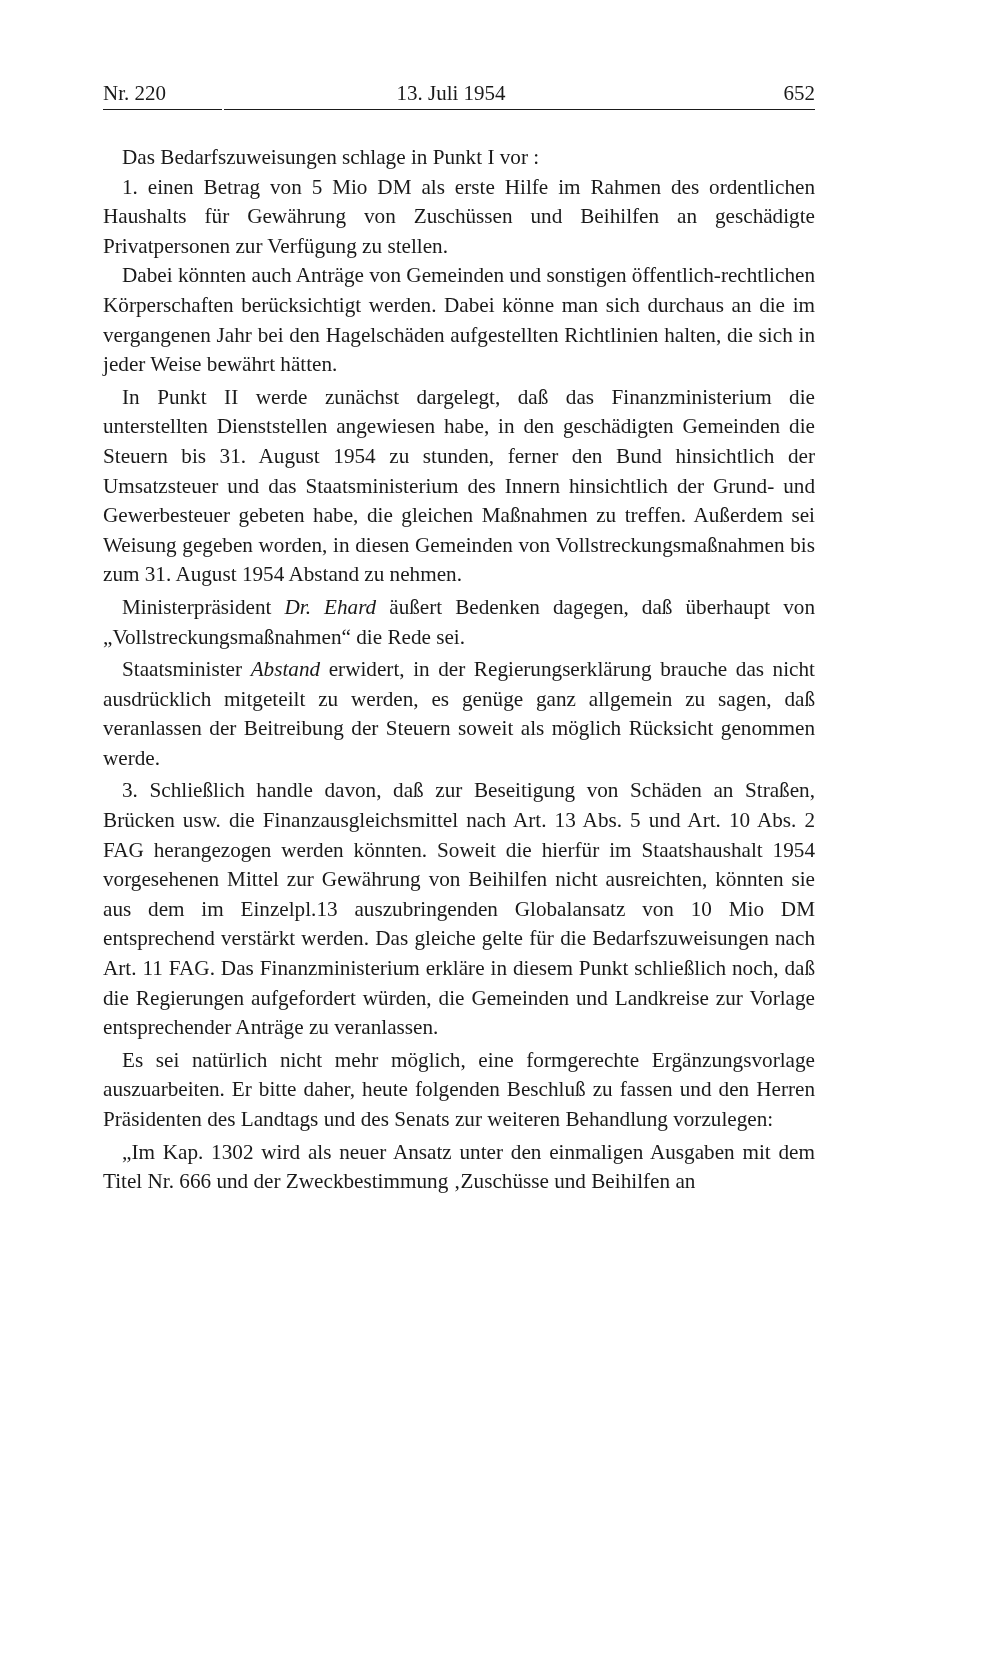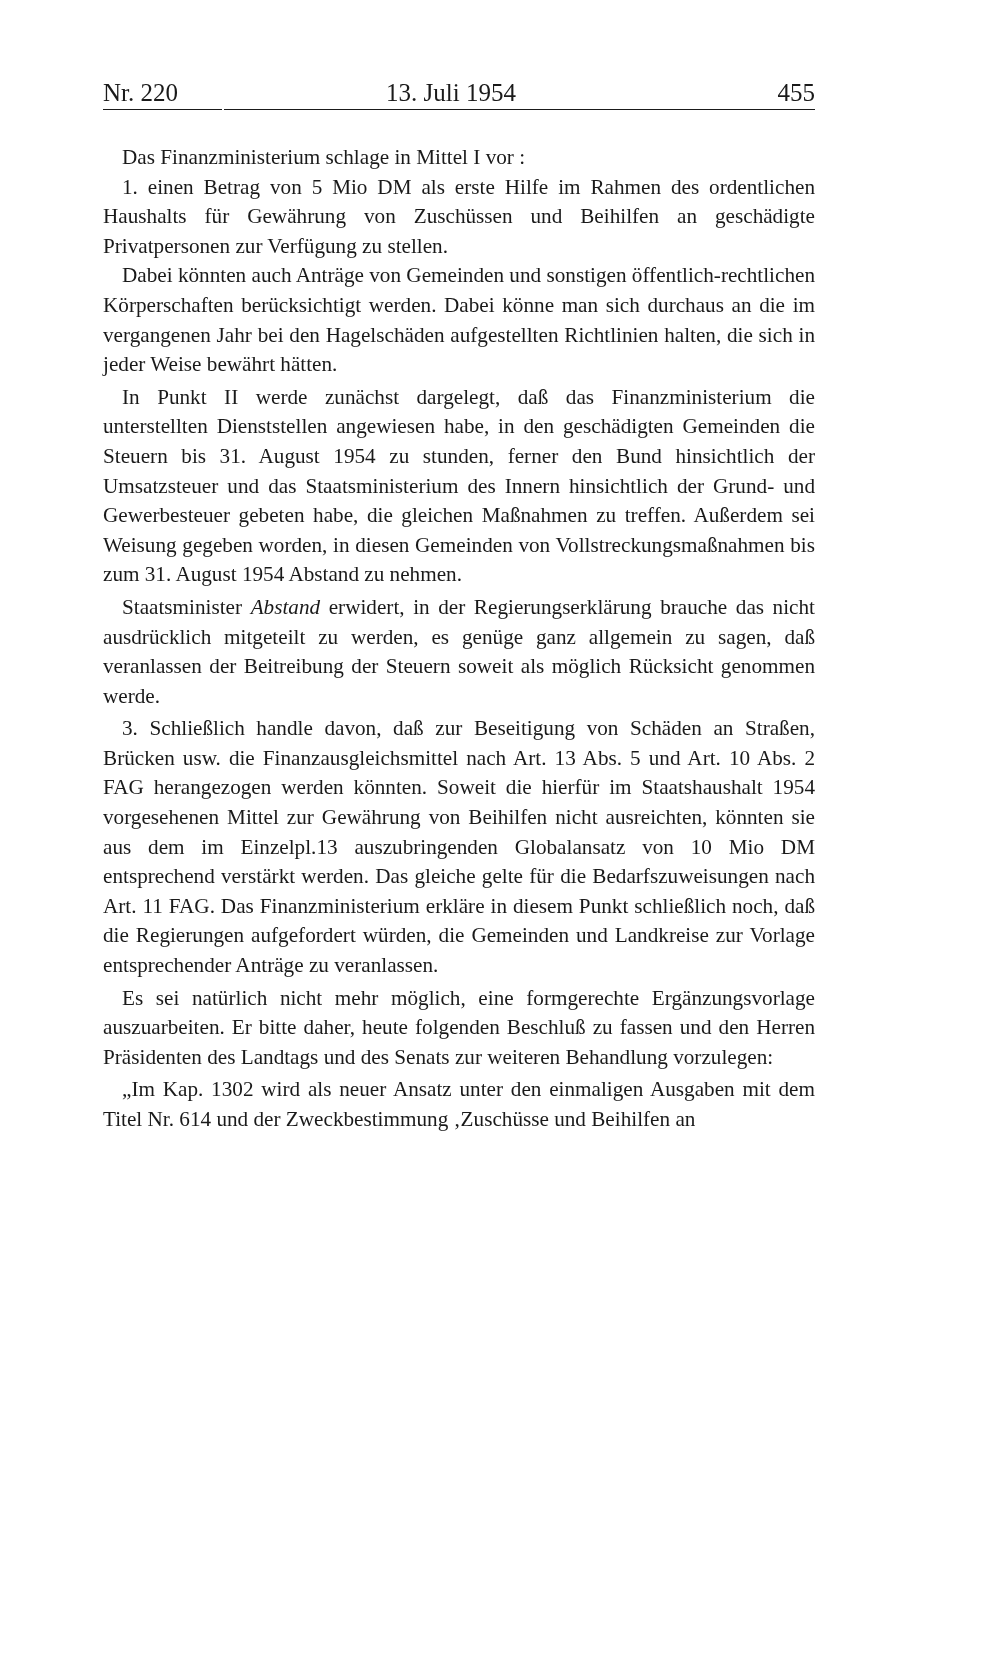--- a/index.html
+++ b/index.html
@@ -17,21 +17,21 @@
     }
     .page {
       position: absolute;
       left: 103px;
       top: 78px;
       width: 712px;
     }
     .running-head {
       position: relative;
       height: 30px;
-      font-size: 25px;
+      font-size: 21px;
       line-height: 30px;
       text-decoration: underline;
     }
     .rh-left { position: absolute; left: 0; top: 0; }
     .rh-center { position: absolute; left: 0; right: 16px; top: 0; text-align: center; }
     .rh-right { position: absolute; right: 0; top: 0; }
     .rule {
       position: relative;
       height: 1px;
       margin-top: 1px;
@@ -59,30 +59,31 @@
     }
     em { font-style: italic; }
   </style>
 </head>
 <body>
 
 <div class="page">
   <div class="running-head">
     <span class="rh-left">Nr. 220</span>
     <span class="rh-center">13. Juli 1954</span>
-    <span class="rh-right">455</span>
+    <span class="rh-right">652</span>
   </div>
   <div class="rule">
     <div class="rule-a"></div>
     <div class="rule-b"></div>
   </div>
 
   <div class="body-text">
-    <p>Das Finanzministerium schlage in Mittel I vor :</p>
+    <p>Das Bedarfszuweisungen schlage in Punkt I vor :</p>
     <p>1. einen Betrag von 5 Mio DM als erste Hilfe im Rahmen des ordentlichen Haushalts für Gewährung von Zuschüssen und Beihilfen an geschädigte Privatpersonen zur Verfügung zu stellen.</p>
     <p>Dabei könnten auch Anträge von Gemeinden und sonstigen öffentlich-rechtlichen Körperschaften berücksichtigt werden. Dabei könne man sich durchaus an die im vergangenen Jahr bei den Hagelschäden aufgestellten Richtlinien halten, die sich in jeder Weise bewährt hätten.</p>
     <p>In Punkt II werde zunächst dargelegt, daß das Finanzministerium die unterstellten Dienststellen angewiesen habe, in den geschädigten Gemeinden die Steuern bis 31. August 1954 zu stunden, ferner den Bund hinsichtlich der Umsatzsteuer und das Staatsministerium des Innern hinsichtlich der Grund- und Gewerbesteuer gebeten habe, die gleichen Maßnahmen zu treffen. Außerdem sei Weisung gegeben worden, in diesen Gemeinden von Vollstreckungsmaßnahmen bis zum 31. August 1954 Abstand zu nehmen.</p>
+    <p><span>Ministerpräsident </span><em>Dr. Ehard</em><span> äußert Bedenken dagegen, daß überhaupt von „Vollstreckungsmaßnahmen“ die Rede sei.</span></p>
     <p><span>Staatsminister </span><em>Abstand</em><span> erwidert, in der Regierungserklärung brauche das nicht ausdrücklich mitgeteilt zu werden, es genüge ganz allgemein zu sagen, daß veranlassen der Beitreibung der Steuern soweit als möglich Rücksicht genommen werde.</span></p>
     <p>3. Schließlich handle davon, daß zur Beseitigung von Schäden an Straßen, Brücken usw. die Finanzausgleichsmittel nach Art. 13 Abs. 5 und Art. 10 Abs. 2 FAG herangezogen werden könnten. Soweit die hierfür im Staatshaushalt 1954 vorgesehenen Mittel zur Gewährung von Beihilfen nicht ausreichten, könnten sie aus dem im Einzelpl.13 auszubringenden Globalansatz von 10 Mio DM entsprechend verstärkt werden. Das gleiche gelte für die Bedarfszuweisungen nach Art. 11 FAG. Das Finanzministerium erkläre in diesem Punkt schließlich noch, daß die Regierungen aufgefordert würden, die Gemeinden und Landkreise zur Vorlage entsprechender Anträge zu veranlassen.</p>
     <p>Es sei natürlich nicht mehr möglich, eine formgerechte Ergänzungsvorlage auszuarbeiten. Er bitte daher, heute folgenden Beschluß zu fassen und den Herren Präsidenten des Landtags und des Senats zur weiteren Behandlung vorzulegen:</p>
-    <p>„Im Kap. 1302 wird als neuer Ansatz unter den einmaligen Ausgaben mit dem Titel Nr. 614 und der Zweckbestimmung ‚Zuschüsse und Beihilfen an</p>
+    <p>„Im Kap. 1302 wird als neuer Ansatz unter den einmaligen Ausgaben mit dem Titel Nr. 666 und der Zweckbestimmung ‚Zuschüsse und Beihilfen an</p>
   </div>
 </div>
 
 </body></html>

